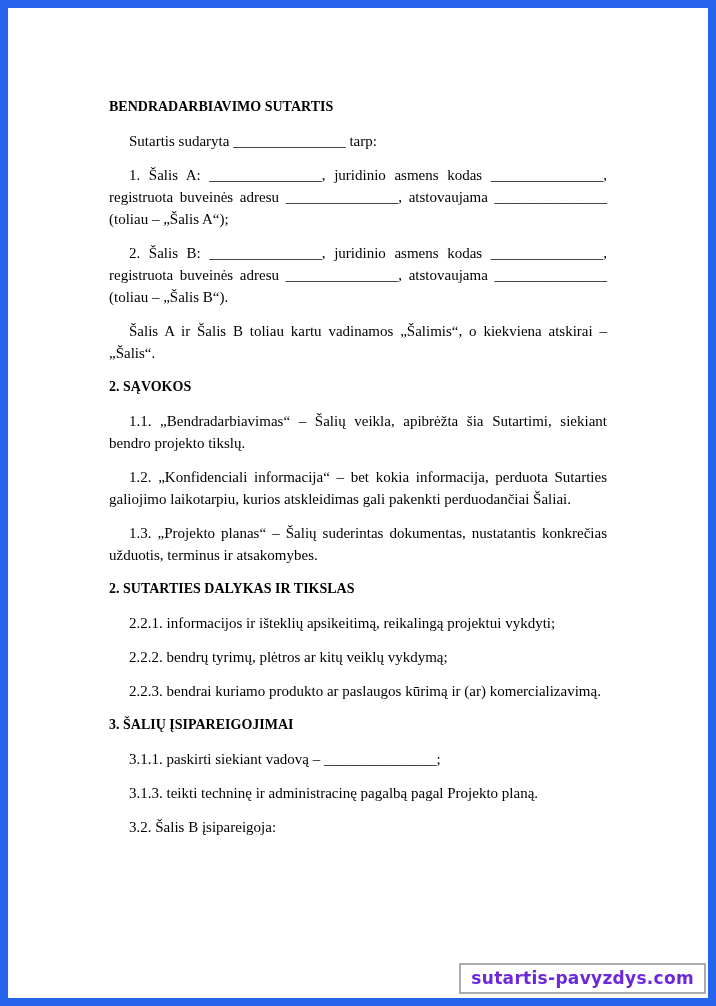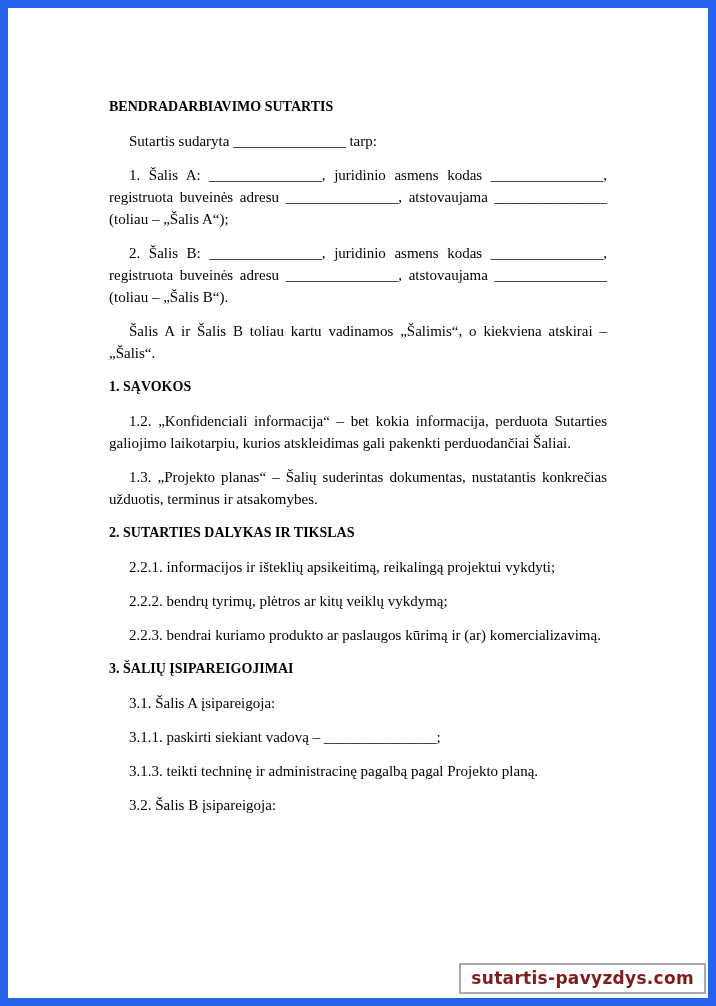--- a/index.html
+++ b/index.html
@@ -44,49 +44,49 @@
     position: absolute;
     right: 2px;
     bottom: 4px;
     background: #ffffff;
     border: 2px solid #ababab;
     padding: 3px 10px 4px 10px;
     font-family: "DejaVu Sans", sans-serif;
     font-weight: bold;
     font-size: 17px;
     letter-spacing: 0.3px;
-    color: #7f1d1d;
+    color: #6d28d9;
   }
 </style>
 </head>
 <body>
 
 <div class="doc">
   <p class="title"><span>BENDRADARBIAVIMO SUTARTIS</span></p>
 
   <p><span>Sutartis sudaryta _______________ tarp:</span></p>
 
   <p><span>1. </span><span class="bold">Šalis A: </span><span>_______________, juridinio asmens kodas _______________, registruota buveinės adresu _______________, atstovaujama _______________ (toliau – „Šalis A“);</span></p>
 
   <p><span>2. </span><span class="bold">Šalis B: </span><span>_______________, juridinio asmens kodas _______________, registruota buveinės adresu _______________, atstovaujama _______________ (toliau – „Šalis B“).</span></p>
 
   <p><span>Šalis A ir Šalis B toliau kartu vadinamos „Šalimis“, o kiekviena atskirai – „Šalis“.</span></p>
 
-  <p class="heading"><span>1. SĄVOKOS</span></p>
+  <p class="heading"><span>2. SĄVOKOS</span></p>
 
+  <p><span>1.1. „Bendradarbiavimas“ – Šalių veikla, apibrėžta šia Sutartimi, siekiant bendro projekto tikslų.</span></p>
   <p><span>1.2. „Konfidenciali informacija“ – bet kokia informacija, perduota Sutarties galiojimo laikotarpiu, kurios atskleidimas gali pakenkti perduodančiai Šaliai.</span></p>
   <p><span>1.3. „Projekto planas“ – Šalių suderintas dokumentas, nustatantis konkrečias užduotis, terminus ir atsakomybes.</span></p>
 
   <p class="heading"><span>2. SUTARTIES DALYKAS IR TIKSLAS</span></p>
 
   <p><span>2.2.1. informacijos ir išteklių apsikeitimą, reikalingą projektui vykdyti;</span></p>
   <p><span>2.2.2. bendrų tyrimų, plėtros ar kitų veiklų vykdymą;</span></p>
   <p><span>2.2.3. bendrai kuriamo produkto ar paslaugos kūrimą ir (ar) komercializavimą.</span></p>
 
   <p class="heading"><span>3. ŠALIŲ ĮSIPAREIGOJIMAI</span></p>
 
-  <p><span>3.1. </span><span class="bold">Šalis A</span><span> įsipareigoja:</span></p>
   <p><span>3.1.1. paskirti siekiant vadovą – _______________;</span></p>
   <p><span>3.1.3. teikti techninę ir administracinę pagalbą pagal Projekto planą.</span></p>
   <p><span>3.2. </span><span class="bold">Šalis B</span><span> įsipareigoja:</span></p>
 </div>
 
 <div class="watermark">sutartis-pavyzdys.com</div>
 
 </body></html>

